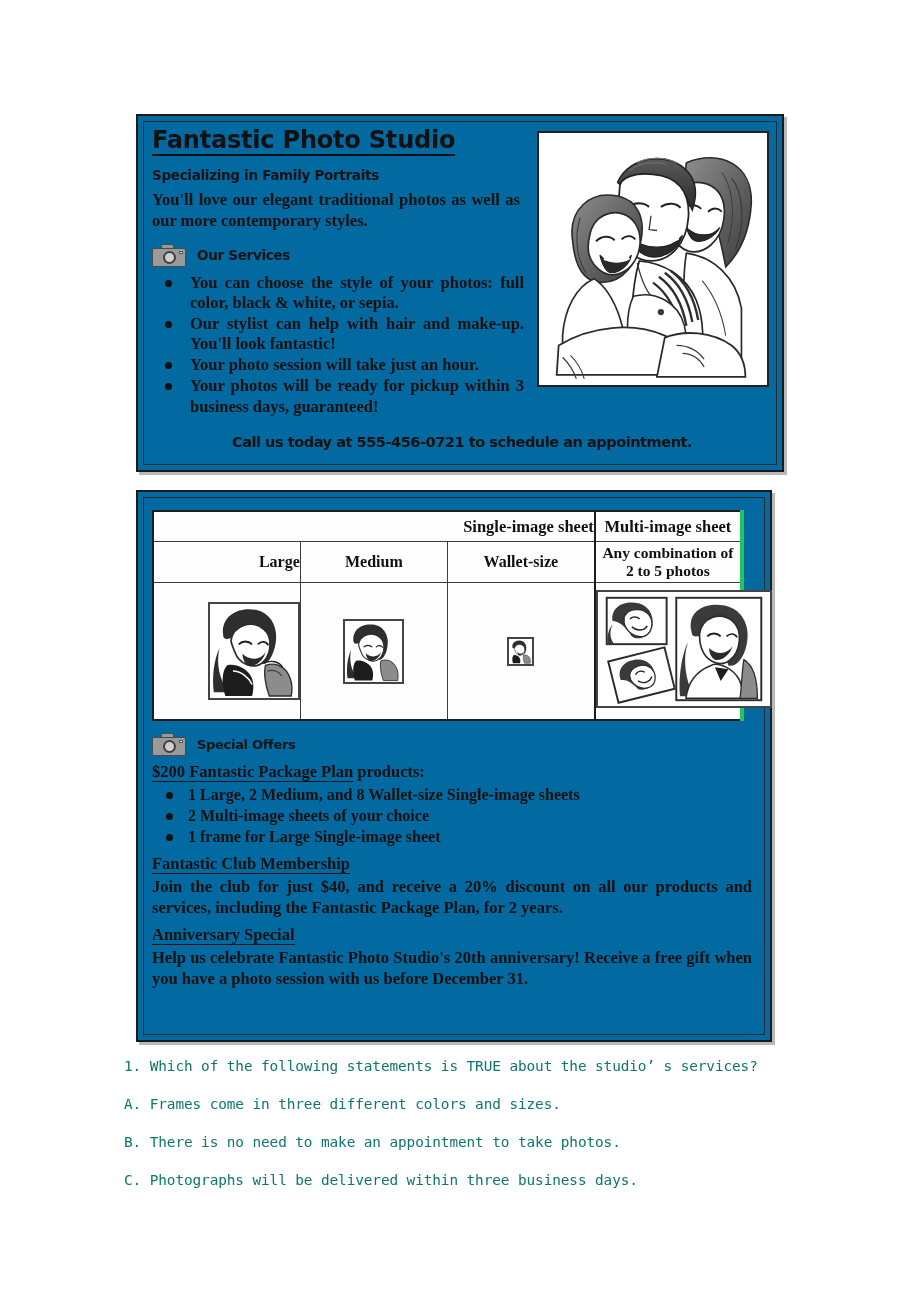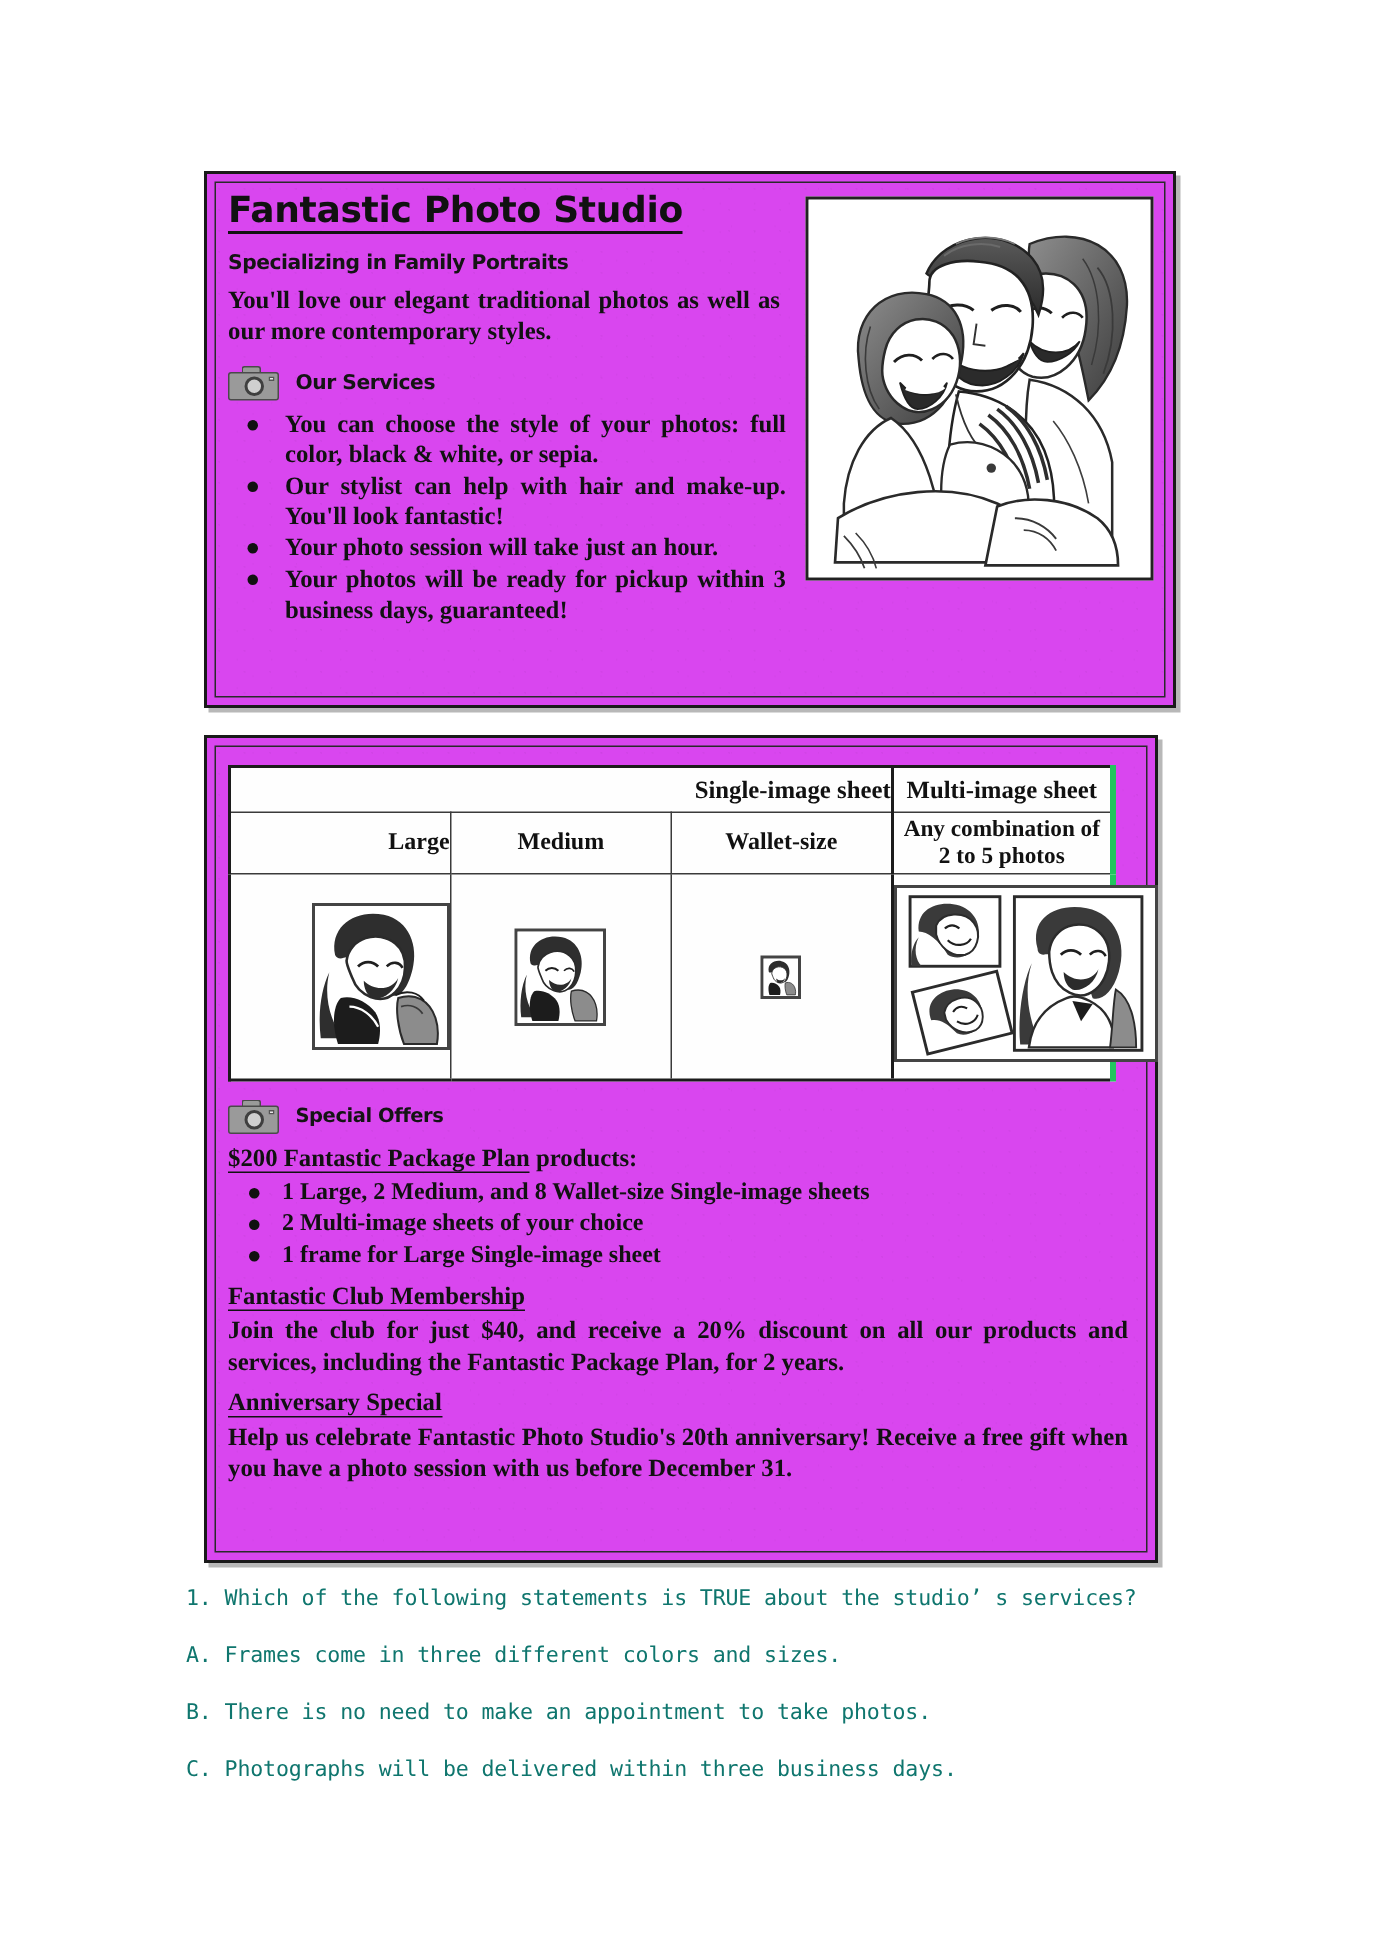--- a/index.html
+++ b/index.html
@@ -12,21 +12,21 @@
     height: 1302px;
     position: relative;
     font-family: "Liberation Serif", serif;
     color: #111111;
     overflow: hidden;
   }
 
   
   .panel {
     position: absolute;
-    background: #d946ef;
+    background: #0369a1;
     border: 2px solid #1a1a1a;
     box-shadow: 3px 3px 0 0 #b8b8b8;
     box-sizing: border-box;
   }
   .panel-inner {
     position: absolute;
     left: 5px; top: 5px; right: 5px; bottom: 5px;
     border: 1px solid #2a2a2a;
     box-sizing: border-box;
     background:
@@ -333,20 +333,21 @@
     </div>
 
     <ul class="svc">
       <li>You can choose the style of your photos: full color, black &amp; white, or sepia.</li>
       <li>Our stylist can help with hair and make-up.  You'll look fantastic!</li>
       <li>Your photo session will take just an hour.</li>
       <li>Your photos will be ready for pickup within 3 business days, guaranteed!</li>
     </ul>
   </div>
 
+  <div class="calltxt">Call us today at 555-456-0721 to schedule an appointment.</div>
 
   <div id="family-photo">
     <svg viewBox="0 0 232 256" xmlns="http://www.w3.org/2000/svg">
       <defs>
         <linearGradient id="hairG" x1="0" y1="0" x2="1" y2="1">
           <stop offset="0%" stop-color="#8d8d8d"></stop>
             <stop offset="100%" stop-color="#3c3c3c"></stop>
         </linearGradient>
         <linearGradient id="hairD" x1="0" y1="0" x2="0" y2="1">
           <stop offset="0%" stop-color="#5a5a5a"></stop>

